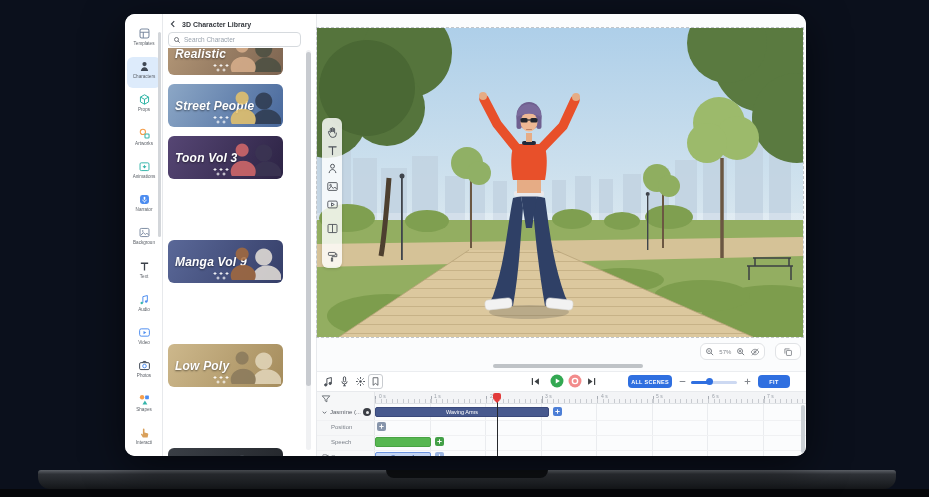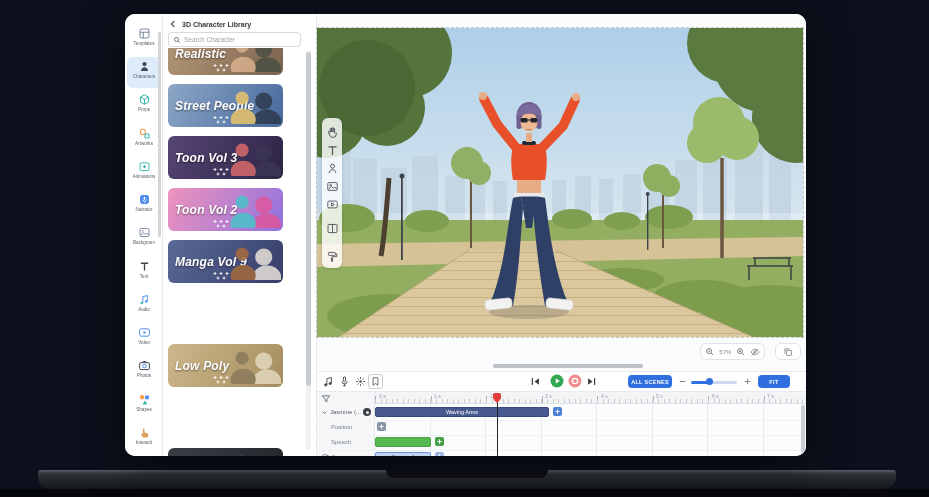--- a/index.html
+++ b/index.html
@@ -255,26 +255,20 @@
         <svg class="sparkles" width="18" height="9" viewBox="0 0 18 9" stroke="#fff" stroke-width="1">
             <path d="M3 1v3M1.5 2.5h3M9 1v3M7.5 2.5h3M15 1v3M13.5 2.5h3M6 5.5v3M4.5 7h3M12 5.5v3M10.5 7h3"></path>
           </svg>
       </div>
       <div class="card c2" style="top:88px">
         <div class="card-label">Toon Vol 3</div>
         <svg class="sparkles" width="18" height="9" viewBox="0 0 18 9" stroke="#fff" stroke-width="1">
             <path d="M3 1v3M1.5 2.5h3M9 1v3M7.5 2.5h3M15 1v3M13.5 2.5h3M6 5.5v3M4.5 7h3M12 5.5v3M10.5 7h3"></path>
           </svg>
       </div>
-      <div class="card c3" style="top:140px">
-        <div class="card-label">Toon Vol 2</div>
-        <svg class="sparkles" width="18" height="9" viewBox="0 0 18 9" stroke="#fff" stroke-width="1">
-            <path d="M3 1v3M1.5 2.5h3M9 1v3M7.5 2.5h3M15 1v3M13.5 2.5h3M6 5.5v3M4.5 7h3M12 5.5v3M10.5 7h3"></path>
-          </svg>
-      </div>
       <div class="card c4" style="top:192px">
         <div class="card-label">Manga Vol 9</div>
         <svg class="sparkles" width="18" height="9" viewBox="0 0 18 9" stroke="#fff" stroke-width="1">
             <path d="M3 1v3M1.5 2.5h3M9 1v3M7.5 2.5h3M15 1v3M13.5 2.5h3M6 5.5v3M4.5 7h3M12 5.5v3M10.5 7h3"></path>
           </svg>
       </div>
       <div class="card c6" style="top:296px">
         <div class="card-label">Low Poly</div>
         <svg class="sparkles" width="18" height="9" viewBox="0 0 18 9" stroke="#fff" stroke-width="1">
             <path d="M3 1v3M1.5 2.5h3M9 1v3M7.5 2.5h3M15 1v3M13.5 2.5h3M6 5.5v3M4.5 7h3M12 5.5v3M10.5 7h3"></path>

